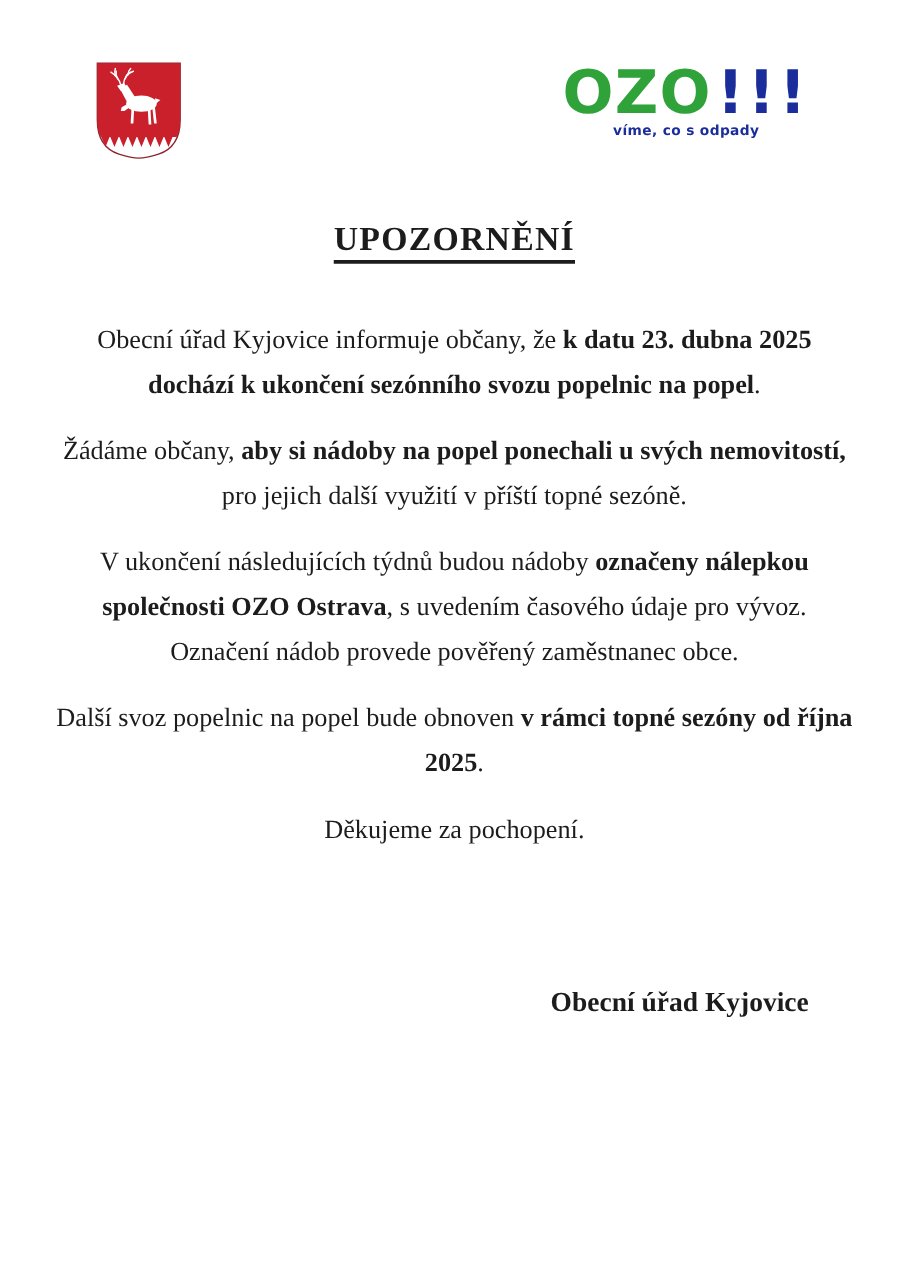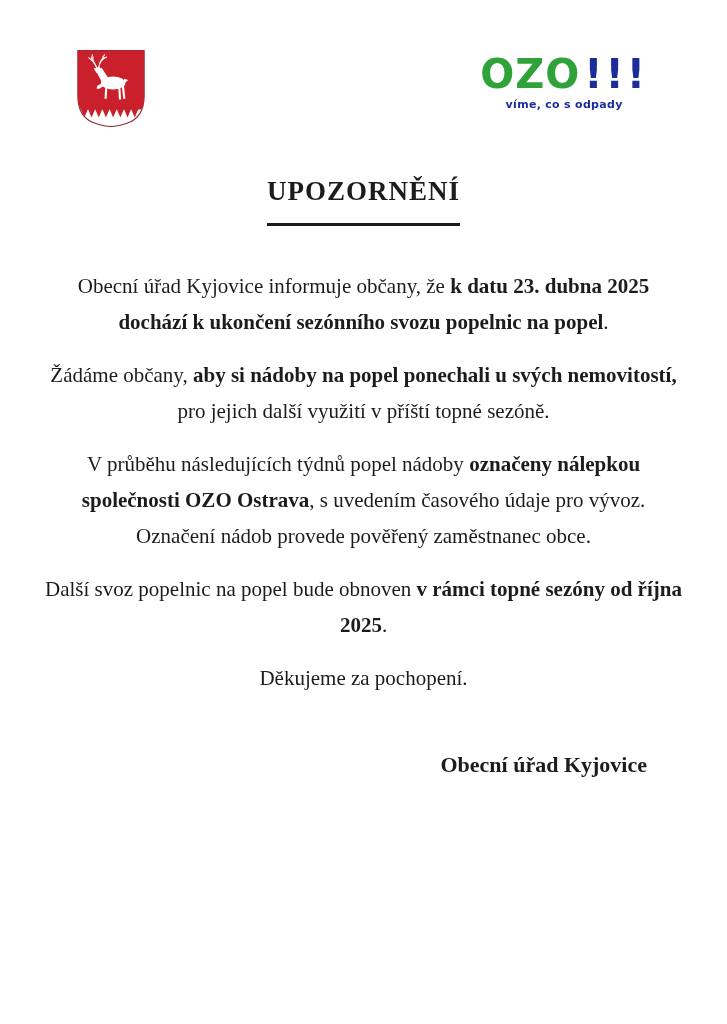--- a/index.html
+++ b/index.html
@@ -31,21 +31,21 @@
   .ozo-logo {
     display: flex;
     flex-direction: column;
     align-items: center;
     margin-top: 6px;
     margin-right: 4px;
   }
   .ozo-word {
     font-family: "DejaVu Sans", sans-serif;
     font-weight: 800;
-    font-size: 40px;
+    font-size: 48px;
     line-height: 40px;
     letter-spacing: 1px;
     display: flex;
     align-items: baseline;
   }
   .ozo-text { }
   .ozo-bangs { margin-left: 4px; letter-spacing: 3px; }
   .ozo-tagline {
     font-family: "DejaVu Sans", sans-serif;
     font-weight: bold;
@@ -55,36 +55,36 @@
   }
 
   
   .title-wrap { text-align: center; margin-top: 32px; }
   .title {
     display: inline-block;
     font-size: 27px;
     font-weight: bold;
     letter-spacing: 1px;
     border-bottom: 3px solid #1c1c1c;
-    padding-bottom: 16px;
+    padding-bottom: 1px;
   }
 
   
   .body-text { margin-top: 42px; }
   .body-text p {
     font-size: 21px;
     line-height: 36px;
     margin-bottom: 17px;
     text-align: center;
   }
   .body-text p .b { font-weight: bold; }
 
   
   .signature-row {
-    margin-top: 56px;
+    margin-top: 108px;
     text-align: right;
     padding-right: 36px;
   }
   .signature {
     font-size: 22px;
     font-weight: bold;
   }
 </style>
 </head>
 <body>
@@ -139,21 +139,21 @@
   </div>
 
   <div class="title-wrap">
     <span class="title">UPOZORNĚNÍ</span>
   </div>
 
   <div class="body-text">
 
   <p><span>Obecní úřad Kyjovice informuje občany, že </span><span class="b">k datu 23. dubna 2025 dochází k ukončení sezónního svozu popelnic na popel</span><span>.</span></p>
       <p><span>Žádáme občany, </span><span class="b">aby si nádoby na popel ponechali u svých nemovitostí,</span><span> pro jejich další využití v příští topné sezóně.</span></p>
-      <p><span>V průběhu následujících týdnů popel nádoby </span><span class="b">označeny nálepkou společnosti OZO Ostrava</span><span>, s uvedením časového údaje pro vývoz. Označení nádob provede pověřený zaměstnanec obce.</span></p>
+      <p><span>V ukončení následujících týdnů budou nádoby </span><span class="b">označeny nálepkou společnosti OZO Ostrava</span><span>, s uvedením časového údaje pro vývoz. Označení nádob provede pověřený zaměstnanec obce.</span></p>
       <p><span>Další svoz popelnic na popel bude obnoven </span><span class="b">v rámci topné sezóny od října 2025</span><span>.</span></p>
       <p><span>Děkujeme za pochopení.</span></p>
     </div>
 
   <div class="signature-row">
     <span class="signature">Obecní úřad Kyjovice</span>
   </div>
 
 </div>
 

